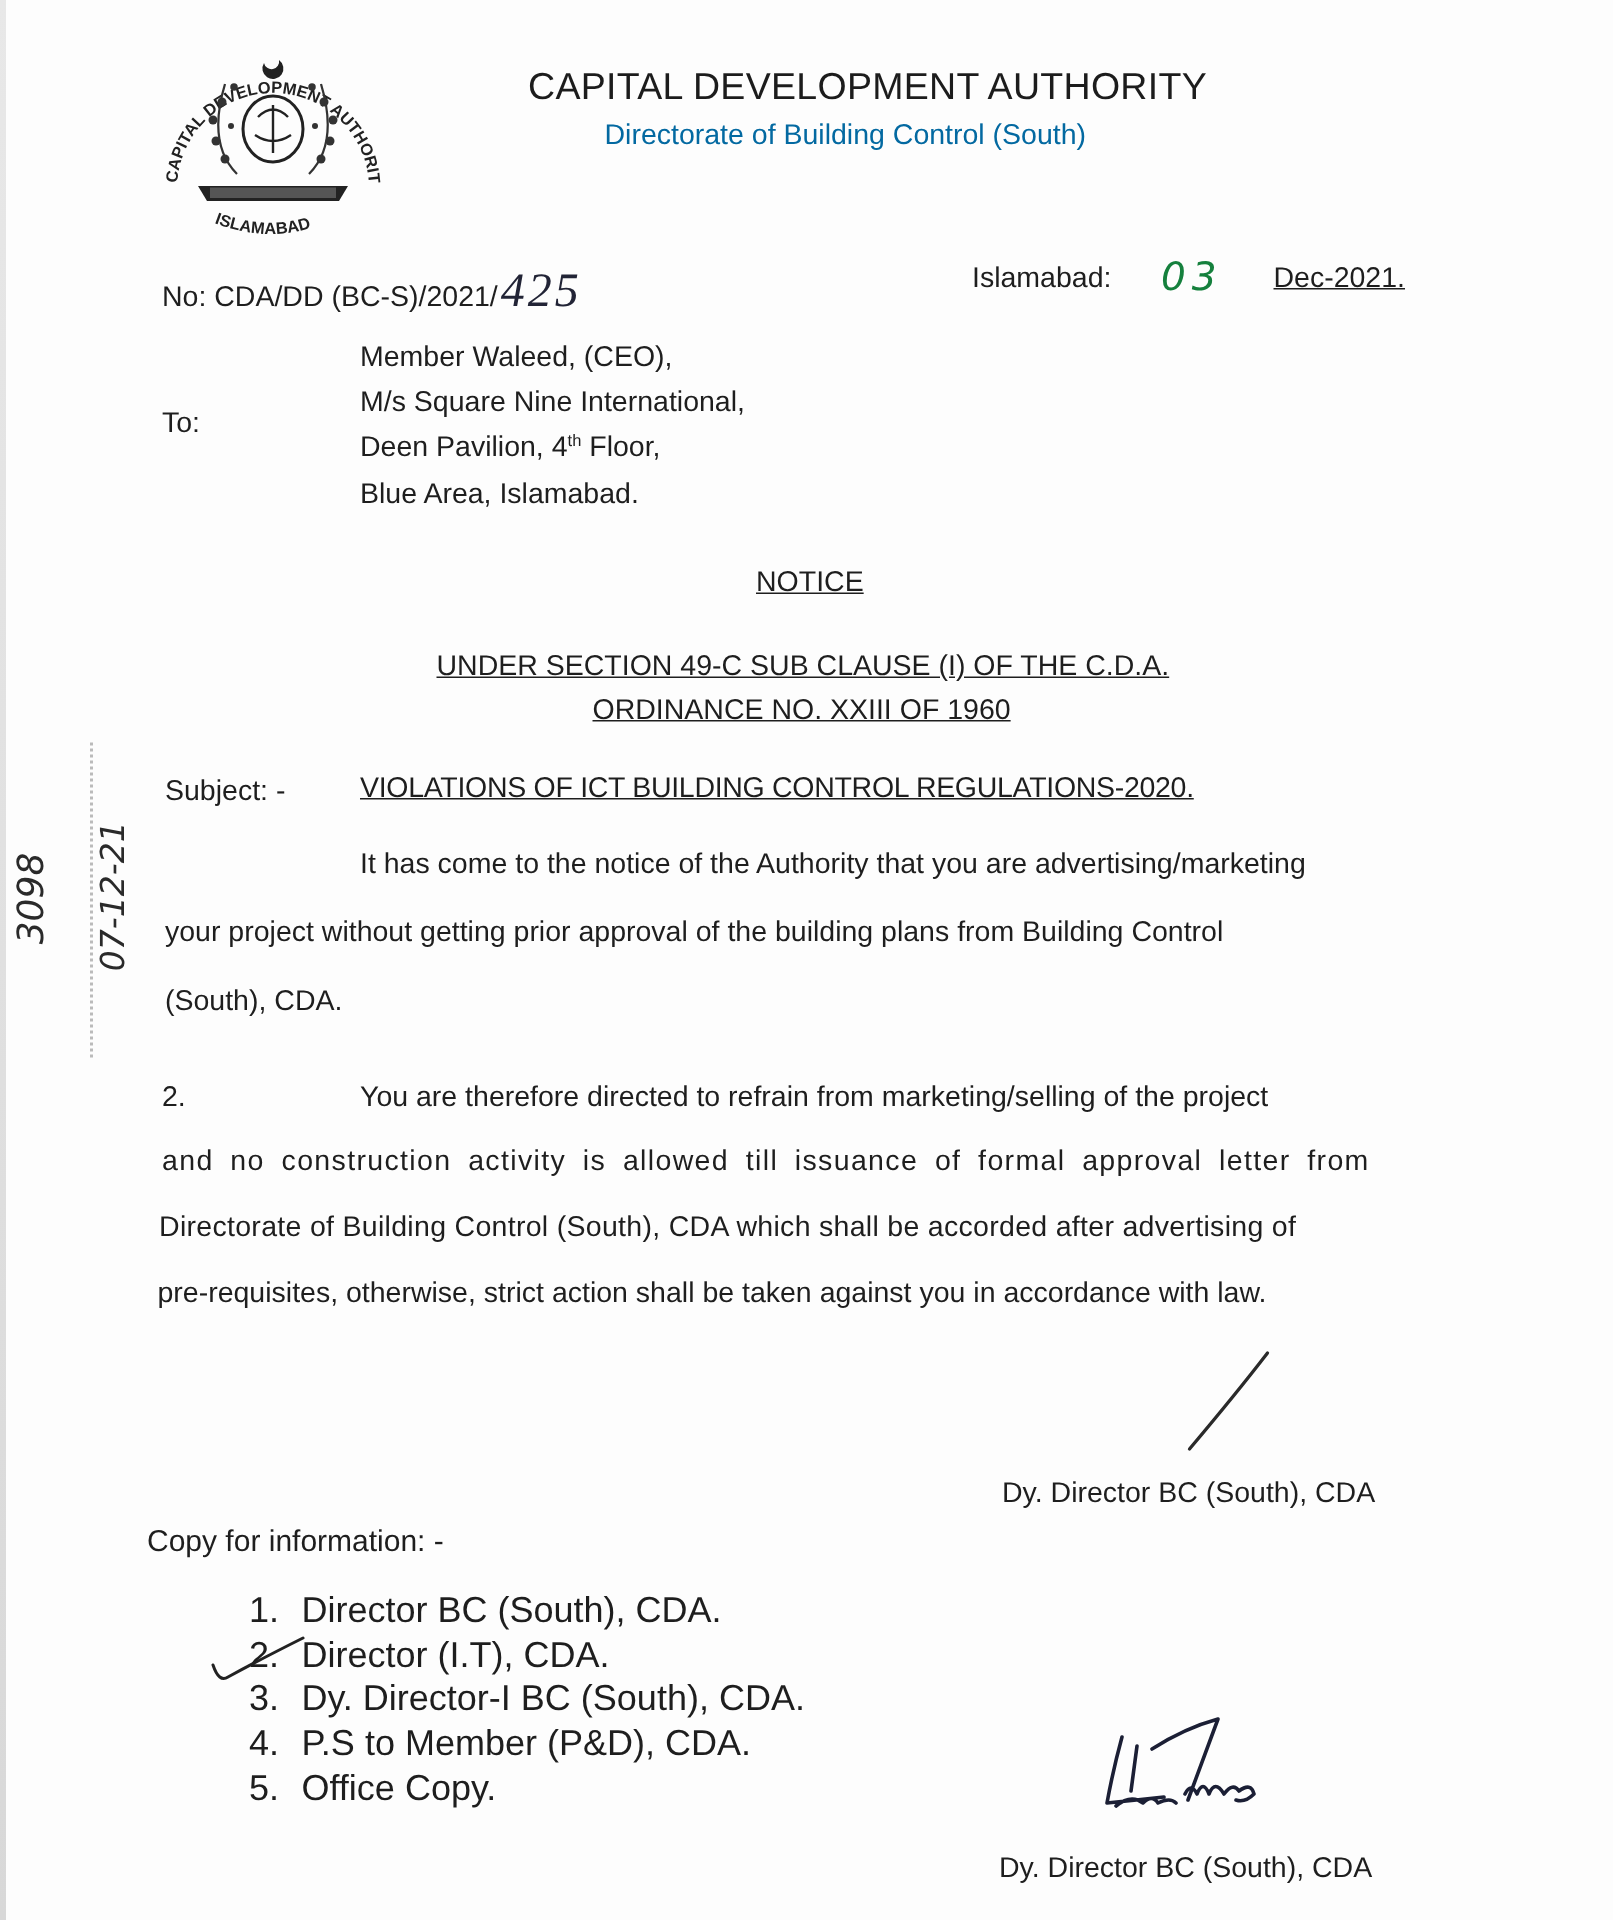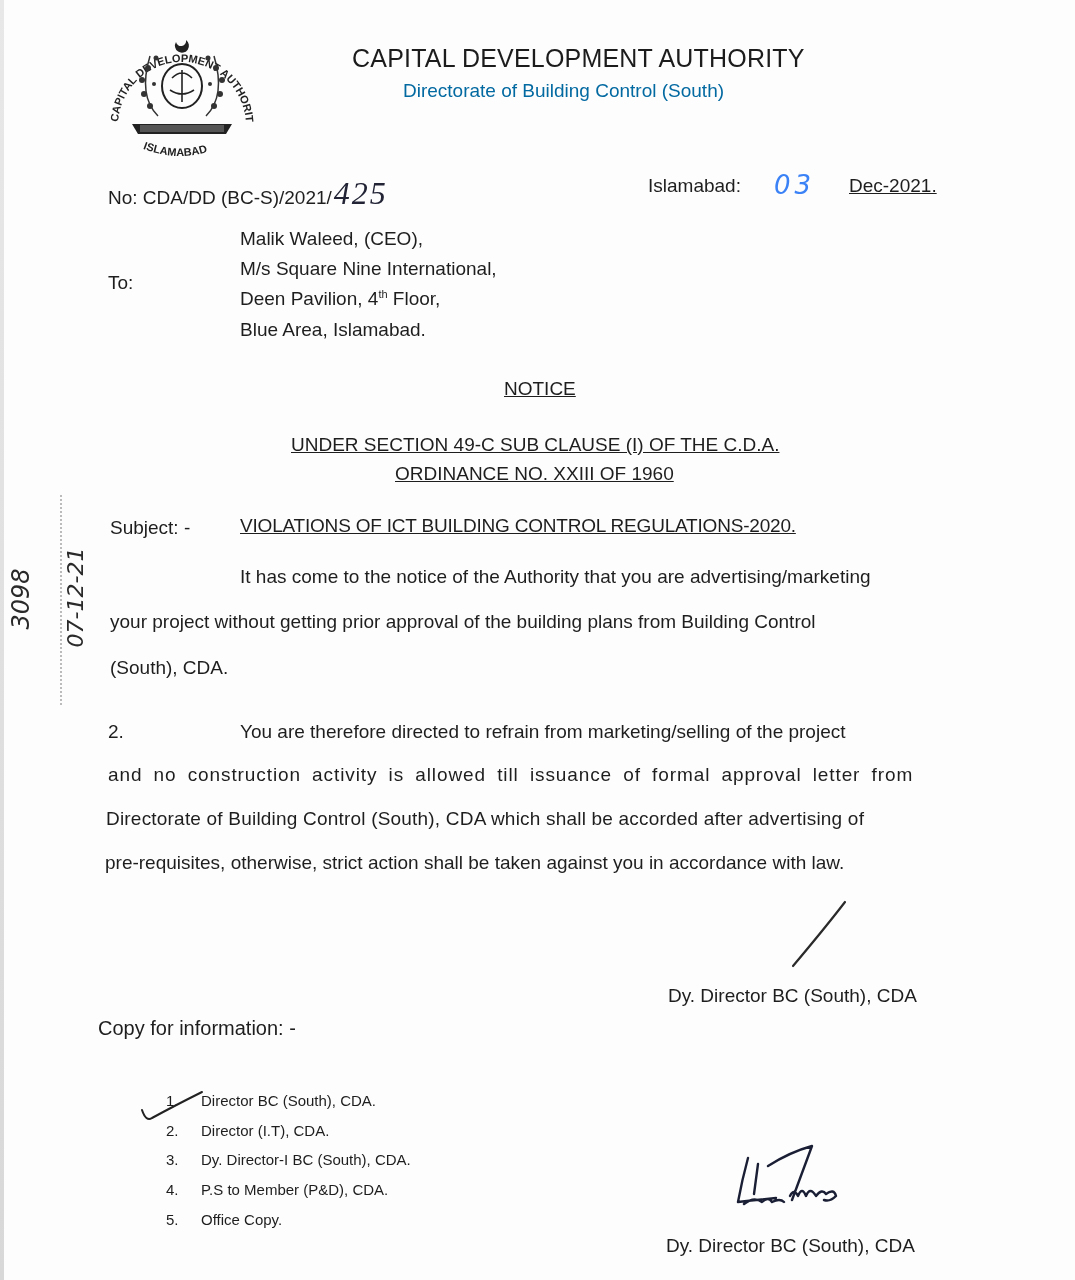--- a/index.html
+++ b/index.html
@@ -13,36 +13,36 @@
   .left-edge {
     position: absolute; left: 0; top: 0; width: 4px; height: 1280px;
     background: linear-gradient(#e8e8e8, #d8d8d8);
   }
   .logo { left: 96px; top: 26px; width: 170px; height: 140px; }
   .title { left: 352px; top: 44px; font-size: 25px; letter-spacing: 0.2px; color: #1c1c1c; }
   .subtitle { left: 403px; top: 80px; font-size: 19px; color: #0369a1; }
   .ref { left: 108px; top: 175px; font-size: 19px; }
   .ref .hand { font-family: Liberation Serif, serif; font-style: italic; font-size: 32px; color: #222436; margin-left: 2px; letter-spacing: 2px; }
   .place { left: 648px; top: 175px; font-size: 19px; }
-  .day { left: 774px; top: 170px; font-family: "DejaVu Sans", sans-serif; font-style: italic; font-size: 26px; color: #3b82f6; letter-spacing: 4px; }
+  .day { left: 774px; top: 170px; font-family: "DejaVu Sans", sans-serif; font-style: italic; font-size: 26px; color: #15803d; letter-spacing: 4px; }
   .month { left: 849px; top: 175px; font-size: 19px; text-decoration: underline; }
   .to-label { left: 108px; top: 232px; font-size: 19px; margin-top: 40px; }
   .addr { left: 240px; font-size: 19px; }
   .addr sup { font-size: 11px; }
   .notice { left: 504px; top: 378px; font-size: 19px; text-decoration: underline; }
   .under1 { left: 291px; top: 434px; font-size: 19px; text-decoration: underline; }
   .under2 { left: 395px; top: 463px; font-size: 19px; text-decoration: underline; }
   .subject-label { left: 110px; top: 517px; font-size: 19px; }
   .subject { left: 240px; top: 515px; font-size: 19px; text-decoration: underline; letter-spacing: -0.2px; }
   .line { position: absolute; white-space: nowrap; font-size: 19px; }
   .justify-line { display: flex; justify-content: space-between; }
   .num2 { left: 108px; top: 721px; font-size: 19px; }
   .sig1 { left: 668px; top: 985px; font-size: 19px; }
   .copy-label { left: 98px; top: 1017px; font-size: 20px; }
-  .copy-item { left: 166px; font-size: 15px; margin-top: 32px; }
+  .copy-item { left: 166px; font-size: 24px; }
   .copy-item .n { display: inline-block; width: 35px; }
   .sig2 { left: 666px; top: 1235px; font-size: 19px; }
   .margin-note { position: absolute; left: 20px; top: 495px; width: 60px; height: 210px; }
   .stroke { position: absolute; }
 </style>
 </head>
 <body>
 
 <div class="left-edge"></div>
 
@@ -90,21 +90,21 @@
 
 <div class="abs ref">
   <span>No: CDA/DD (BC-S)/2021/</span><span class="hand">425</span>
 </div>
 
 <div class="abs place">Islamabad:</div>
 <div class="abs day">03</div>
 <div class="abs month">Dec-2021.</div>
 
 <div class="abs to-label">To:</div>
-<div class="abs addr" style="top:228px">Malik Waleed, (CEO),</div>
+<div class="abs addr" style="top:228px">Member Waleed, (CEO),</div>
 <div class="abs addr" style="top:258px">M/s Square Nine International,</div>
 <div class="abs addr" style="top:288px"><span>Deen Pavilion, 4</span><sup>th</sup><span> Floor,</span></div>
 <div class="abs addr" style="top:319px">Blue Area,  Islamabad.</div>
 
 <div class="abs notice">NOTICE</div>
 <div class="abs under1">UNDER SECTION 49-C SUB CLAUSE (I) OF THE C.D.A.</div>
 <div class="abs under2">ORDINANCE NO. XXIII OF 1960</div>
 
 <div class="abs subject-label">Subject: -</div>
 <div class="abs subject">VIOLATIONS OF ICT BUILDING CONTROL REGULATIONS-2020.</div>

